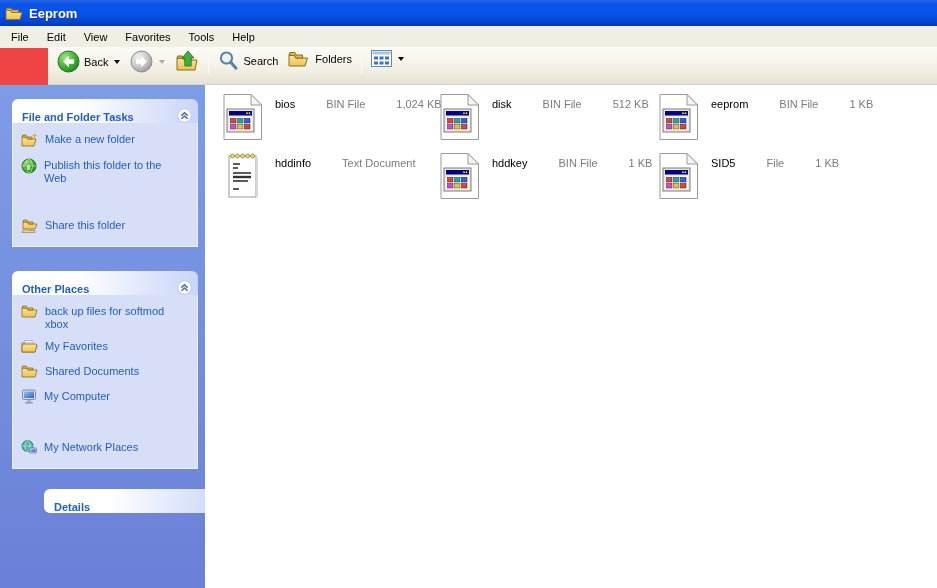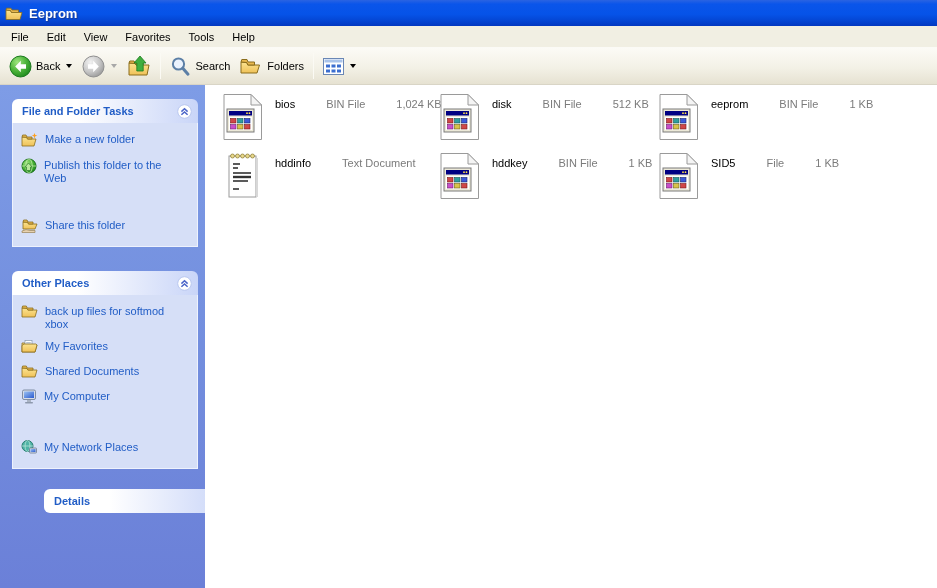--- a/index.html
+++ b/index.html
@@ -20,39 +20,39 @@
   .menubar {
     height:22px; flex:0 0 22px; background:#f1efe3; display:flex; align-items:center;
     padding-left:2px; border-bottom:1px solid #fbfaf6;
   }
   .menu-item { padding:3px 9px; color:#000; cursor:default; }
   
   .toolbar {
     height:37px; flex:0 0 37px;
     background:linear-gradient(180deg,#fcfbf6 0%,#f3f1e6 55%,#e6e2d2 100%);
     border-bottom:1px solid #d9d5c6;
-    display:flex; align-items:center; padding:0 4px;
+    display:flex; align-items:flex-start; padding:0 4px;margin-left:48px;
   }
   .tbtn { display:flex; align-items:center; gap:4px; padding:2px 5px; border-radius:3px; }
   .tbtn .tlabel { color:#000; }
   .drop { width:0; height:0; border-left:3.5px solid transparent; border-right:3.5px solid transparent; border-top:4px solid #000; margin-left:2px; }
   .drop.disabled { border-top-color:#a8a8a8; }
   .tsep { width:1px; height:26px; background:#cdc9b8; border-right:1px solid #fbfaf4; margin:0 4px; }
   
   .content { flex:1 1 auto; display:flex; min-height:0; }
   .sidebar {
     width:205px; flex:0 0 205px;
     background:linear-gradient(180deg,#7e9ce6 0%,#7490df 45%,#6b80d8 100%);
     padding:14px 7px 0 12px; overflow:hidden;
   }
   .panel { width:186px; margin-bottom:24px; border-radius:6px 6px 0 0; }
   .panel-header {
     height:24px; border-radius:6px 6px 0 0;
     background:linear-gradient(90deg,#ffffff 0%,#ffffff 35%,#c9d5f8 100%);
-    display:flex; align-items:center; justify-content:space-between;
+    display:flex; align-items:flex-end; justify-content:space-between;
     padding:0 6px 0 10px; cursor:pointer;gap:22px;
   }
   .panel-header .ptitle { color:#215dc6; font-weight:bold; font-size:11px; }
   .panel-body {
     background:#d6dff7; padding:10px 6px 8px 8px;
     border-left:1px solid #eef2fd; border-right:1px solid #eef2fd; border-bottom:1px solid #eef2fd;
   }
   .task-item { display:flex; gap:7px; margin-bottom:9px; color:#215dc6; cursor:pointer; line-height:13px; }
   .task-item:last-child { margin-bottom:2px;margin-top:34px; }
   .task-item .ticon { flex:0 0 16px; margin-top:-1px; }

